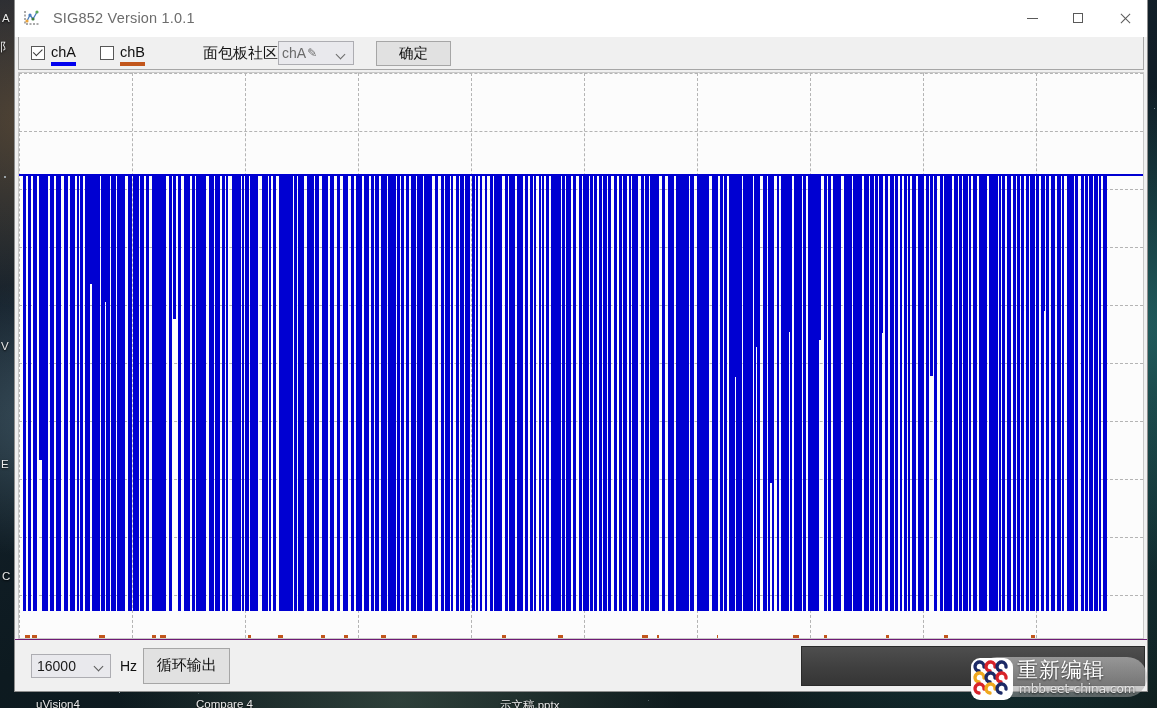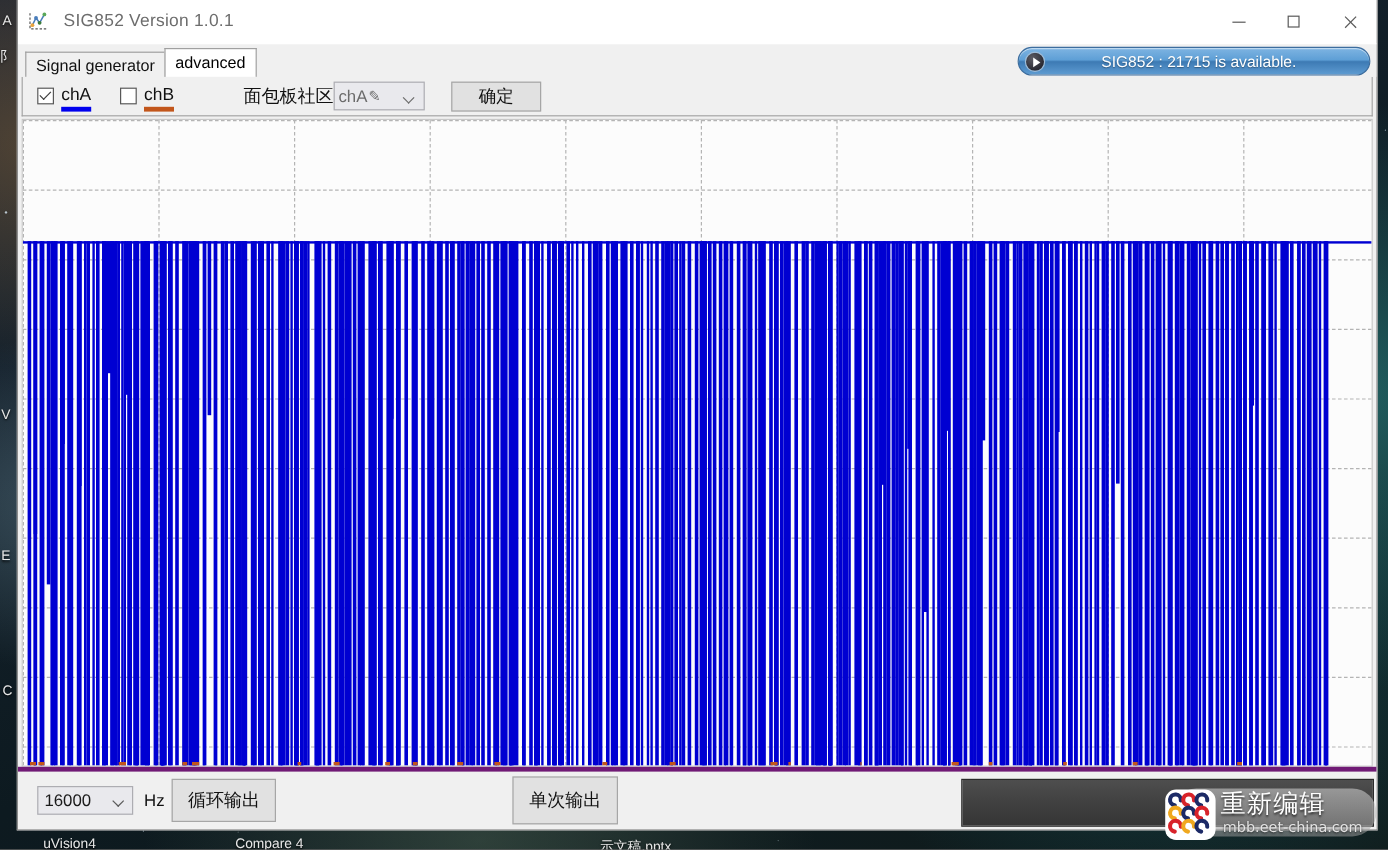--- a/index.html
+++ b/index.html
@@ -151,21 +151,21 @@
   #baseline {
     position: absolute; left: 0; right: 0; height: 2px; background: #0000d2;
   }
   #bars { position: absolute; inset: 0; }
   .bar { position: absolute; background: #0000d2; }
   .bmark { position: absolute; height: 3px; background: #c2561b; }
 
   
   #bottombar {
     flex: 0 0 52px; background: #f0f0f0; display: flex; align-items: center;
-    padding-left: 16px; position: relative; border-top: 4px solid #701a75;
+    padding-left: 16px; position: relative; border-top: 1px solid #701a75;
   }
   #rate-select {
     width: 80px; height: 24px; background: #e9e9ed; border: 1px solid #adadb2;
     display: flex; align-items: center; font-size: 14px; color: #1a1a1a;
     padding-left: 5px; cursor: pointer; position: relative;
   }
   #rate-select .caret {
     position: absolute; right: 8px; top: 8px;
     width: 7px; height: 7px; border-right: 1.4px solid #5a5a5a; border-bottom: 1.4px solid #5a5a5a;
     transform: rotate(45deg);
@@ -400,28 +400,20 @@
       </div>
       <div class="win-btn">
         <span class="glyph-max"></span>
       </div>
       <div class="win-btn close">
         <span class="glyph-close"></span>
       </div>
     </div>
   </div>
 
-  <div id="tabstrip-row">
-    <div class="tab">Signal generator</div>
-    <div class="tab active">advanced</div>
-    <div id="banner">
-      <div id="banner-play"></div>
-      <div id="banner-text">SIG852 : 21715 is available.</div>
-    </div>
-  </div>
 
   <div id="control-panel">
 
     <div class="chk-group">
       <div class="chk-box">
         <span class="tick"></span>
       </div>
       <div class="chk-label">
         <span>chA</span>
         <span class="ul" id="ul-a" style="background: rgb(0, 0, 238);"></span>
@@ -934,21 +926,20 @@
 
   <div id="bottombar">
     <div id="rate-select">
       <span>16000</span>
       <span class="caret"></span>
     </div>
     <div id="hz-label">Hz</div>
     <div id="sample-btn">循环输出</div>
 
     <div id="out-group">
-      <div class="out-btn">单次输出</div>
     </div>
 
     <div id="status-strip"></div>
   </div>
 </div>
 
 <div id="watermark">
   <div id="wm-pill"></div>
   <div id="wm-logo">
     <svg width="42" height="42" viewBox="0 0 42 42">

